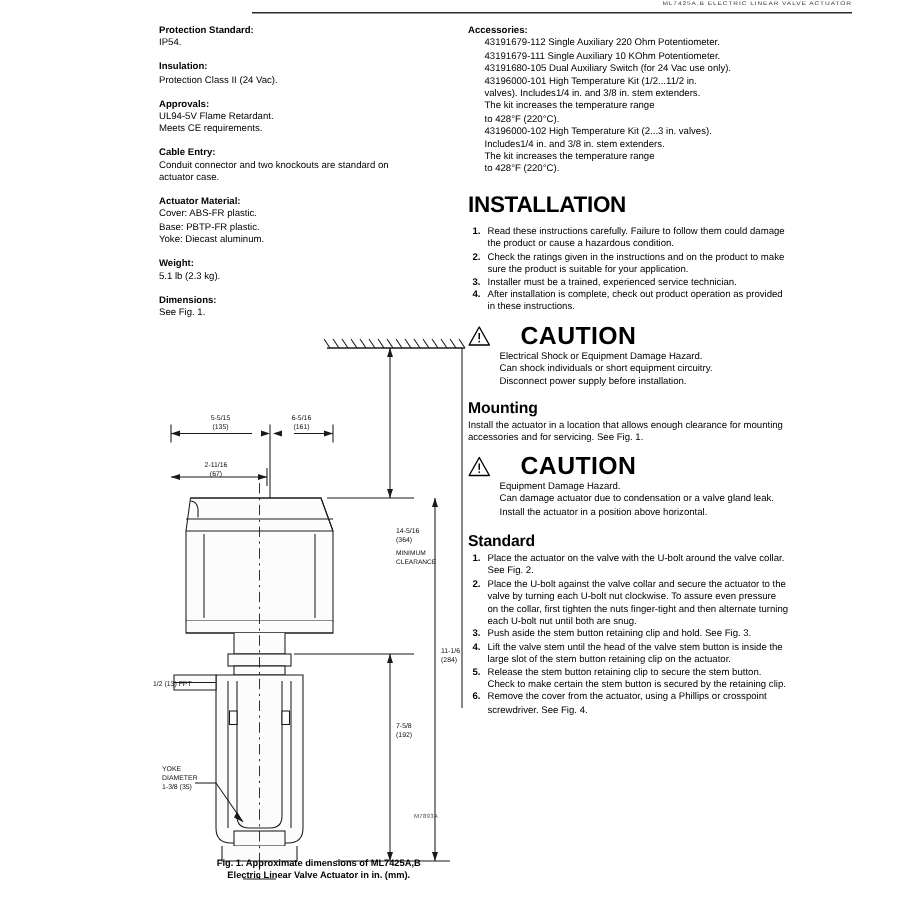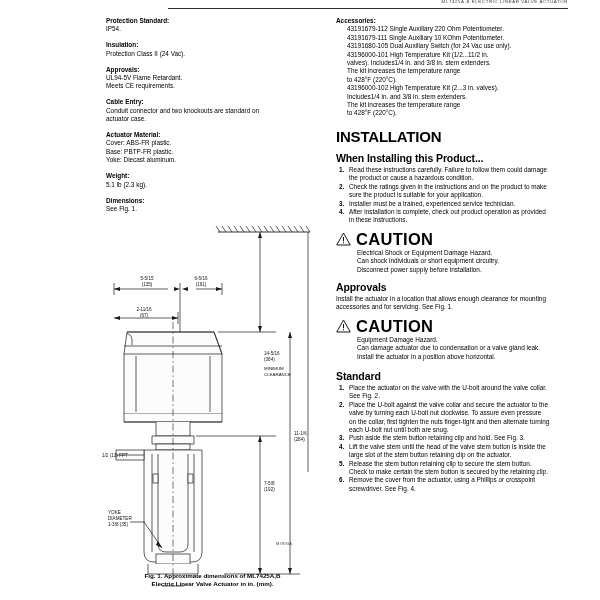--- a/index.html
+++ b/index.html
@@ -44,21 +44,21 @@
   }
 
   
   .col-left {
     position: absolute;
     left: 106px; top: 17px;
     width: 188px;
   }
   .col-right {
     position: absolute;
-    left: 336px; top: 17px;
+    left: 312px; top: 17px;
     width: 214px;
   }
 
   .spec-block { margin-bottom: 7.5px; }
   .spec-title {
     font-size: 6.4px;
     font-weight: bold;
     line-height: 8.4px;
   }
   .spec-line {
@@ -121,21 +121,21 @@
     margin: 0;
   }
 
   
   .caution {
     margin: 6px 0 2px 0;
   }
   .caution-head {
     display: flex;
     align-items: center;
-    gap: 5px;
+    gap: 20px;
   }
   .caution-word {
     font-size: 16.5px;
     font-weight: bold;
     line-height: 17px;
     letter-spacing: 0.3px;
   }
   .warn-tri { width: 15px; height: 14px; display: block; }
   .caution-body {
     padding-left: 21px;
@@ -229,21 +229,20 @@
         <li>The kit increases the temperature range</li>
         <li>to 428°F (220°C).</li>
         <li>43196000-102 High Temperature Kit (2...3 in. valves).</li>
         <li>Includes1/4 in. and 3/8 in. stem extenders.</li>
         <li>The kit increases the temperature range</li>
         <li>to 428°F (220°C).</li>
       </ul>
 
     <h1 class="sec">INSTALLATION</h1>
 
-    <h2 class="sub">When Installing this Product...</h2>
     <ol class="steps" id="when-steps">
         <li><span class="num">1.</span><span>Read these instructions carefully. Failure to follow them could damage the product or cause a hazardous condition.</span></li>
         <li><span class="num">2.</span><span>Check the ratings given in the instructions and on the product to make sure the product is suitable for your application.</span></li>
         <li><span class="num">3.</span><span>Installer must be a trained, experienced service technician.</span></li>
         <li><span class="num">4.</span><span>After installation is complete, check out product operation as provided in these instructions.</span></li>
       </ol>
 
     <div class="caution">
       <div class="caution-head">
         <svg class="warn-tri" viewBox="0 0 30 28">
@@ -253,21 +252,21 @@
         </svg>
         <div class="caution-word">CAUTION</div>
       </div>
       <div class="caution-body" id="caution1-body">
           <div>Electrical Shock or Equipment Damage Hazard.</div>
           <div>Can shock individuals or short equipment circuitry.</div>
           <div>Disconnect power supply before installation.</div>
         </div>
     </div>
 
-    <h2 class="sub">Approvals</h2>
+    <h2 class="sub">Mounting</h2>
     <p class="body">Install the actuator in a location that allows enough clearance for mounting accessories and for servicing. See Fig. 1.</p>
 
     <div class="caution">
       <div class="caution-head">
         <svg class="warn-tri" viewBox="0 0 30 28">
           <path d="M15 2 L28.5 26 L1.5 26 Z" fill="none" stroke="#000" stroke-width="1.8" stroke-linejoin="round"></path>
           <rect x="14" y="10" width="2" height="8.5" fill="#000"></rect>
           <rect x="14" y="20.5" width="2" height="2" fill="#000"></rect>
         </svg>
         <div class="caution-word">CAUTION</div>

